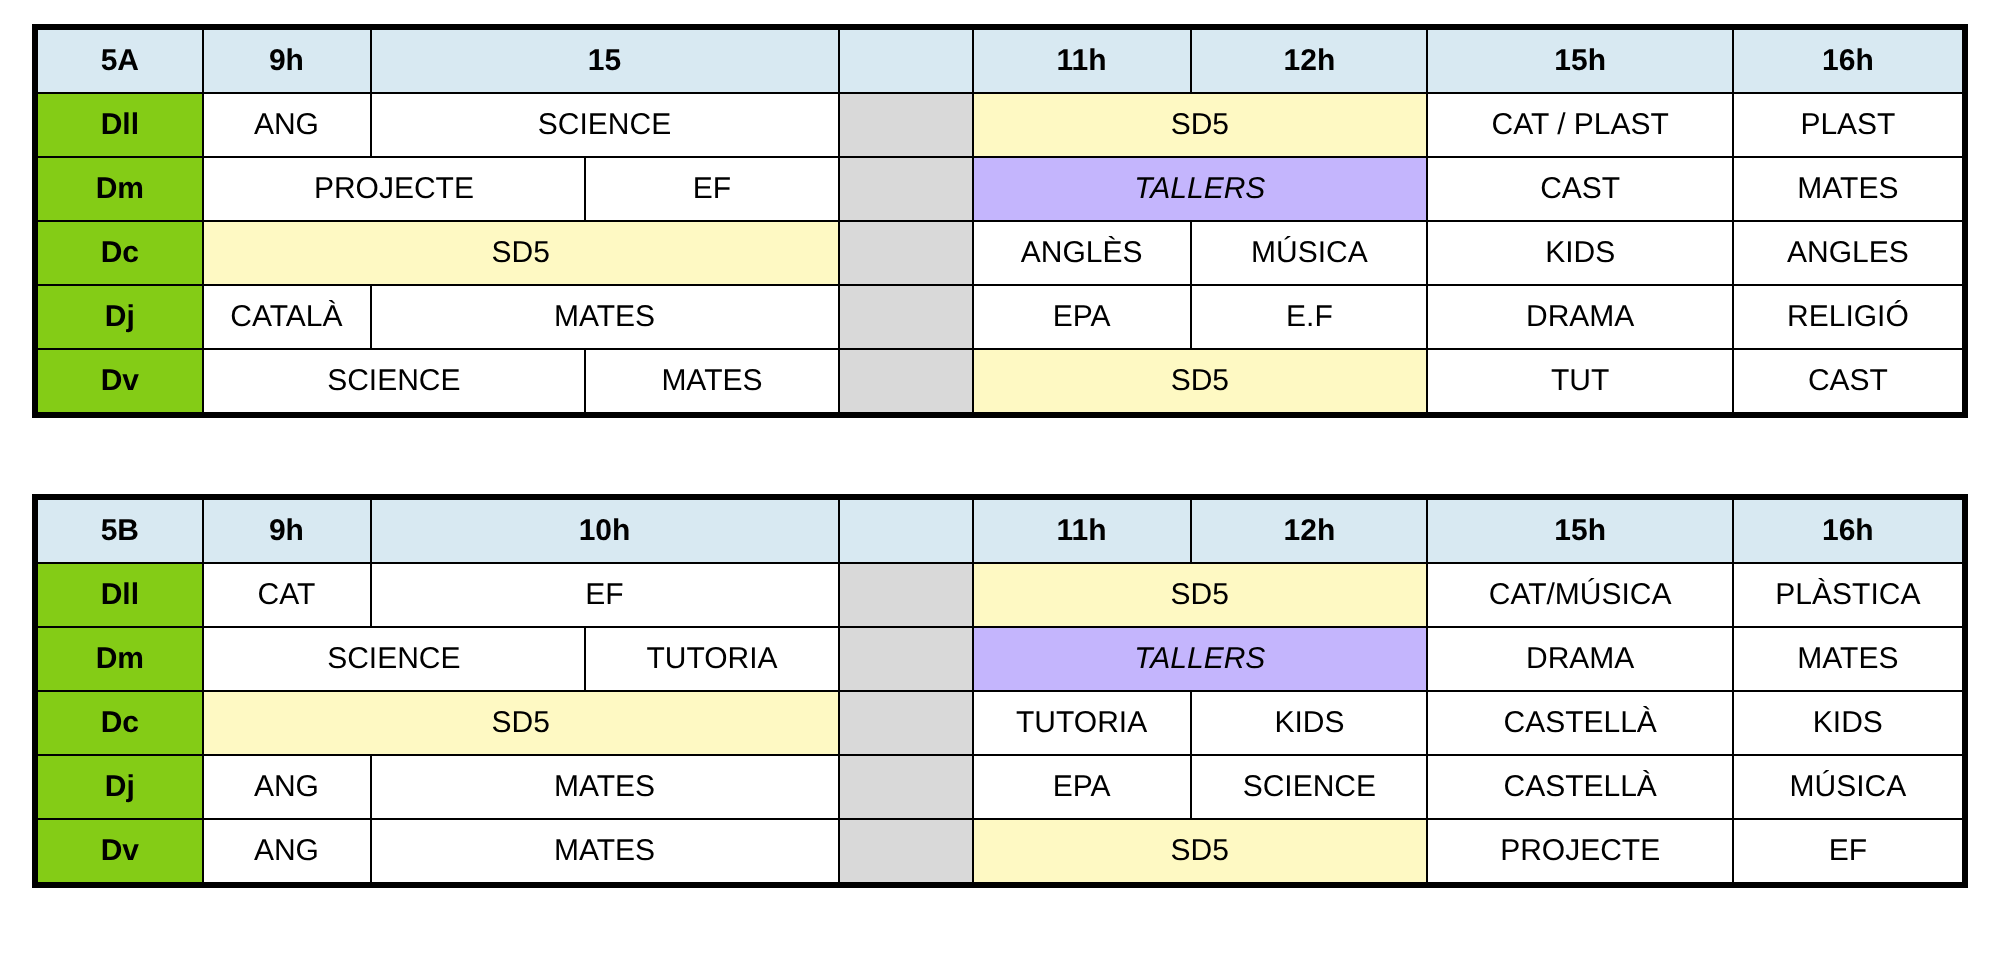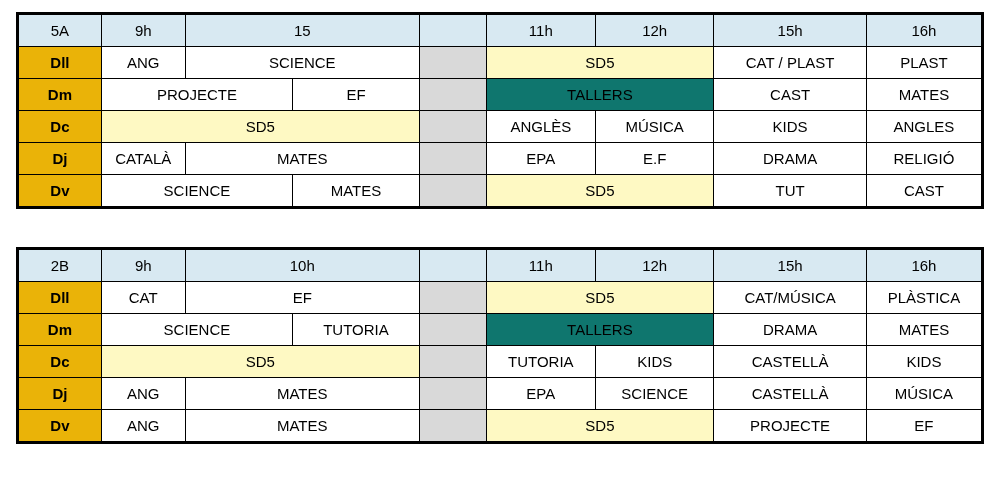--- a/index.html
+++ b/index.html
@@ -32,33 +32,34 @@
     text-align: center;
     vertical-align: middle;
     font-size: 15px;
     color: #000000;
     padding: 0 2px;
     overflow: hidden;
     white-space: nowrap;
   }
   
   tr.head td {
-    font-weight: normal;
+    font-weight: bold;
     background: #d8e9f2;
     font-size: 15px;
   }
   td.daycell {
     font-weight: bold;
-    background: #eab308;
+    background: #84cc16;
   }
   td.sd5 {
     background: #fef9c3;
   }
   td.tallers {
-    background: #0f766e;
+    background: #c4b5fd;
+    font-style: italic;
   }
   td.gap {
     background: #d9d9d9;
     border-left: 1px solid #000;
     border-right: 1px solid #000;
   }
   td.plain {
     background: #ffffff;
     margin-top: 28px;
   }
@@ -168,21 +169,21 @@
           <col style="width:100px">
           <col style="width:118px">
         <col style="width:62px">
         <col style="width:102px">
           <col style="width:110px">
         <col style="width:142px">
           <col style="width:108px">
       </colgroup>
       <tbody>
           <tr class="head">
-            <td colspan="1">2B</td>
+            <td colspan="1">5B</td>
             <td colspan="1">9h</td>
             <td colspan="2">10h</td>
             <td colspan="1" class="gap"></td>
             <td colspan="1">11h</td>
             <td colspan="1">12h</td>
             <td colspan="1" class="thick-left">15h</td>
             <td colspan="1">16h</td>
           </tr>
           <tr>
             <td class="daycell">Dll</td>

